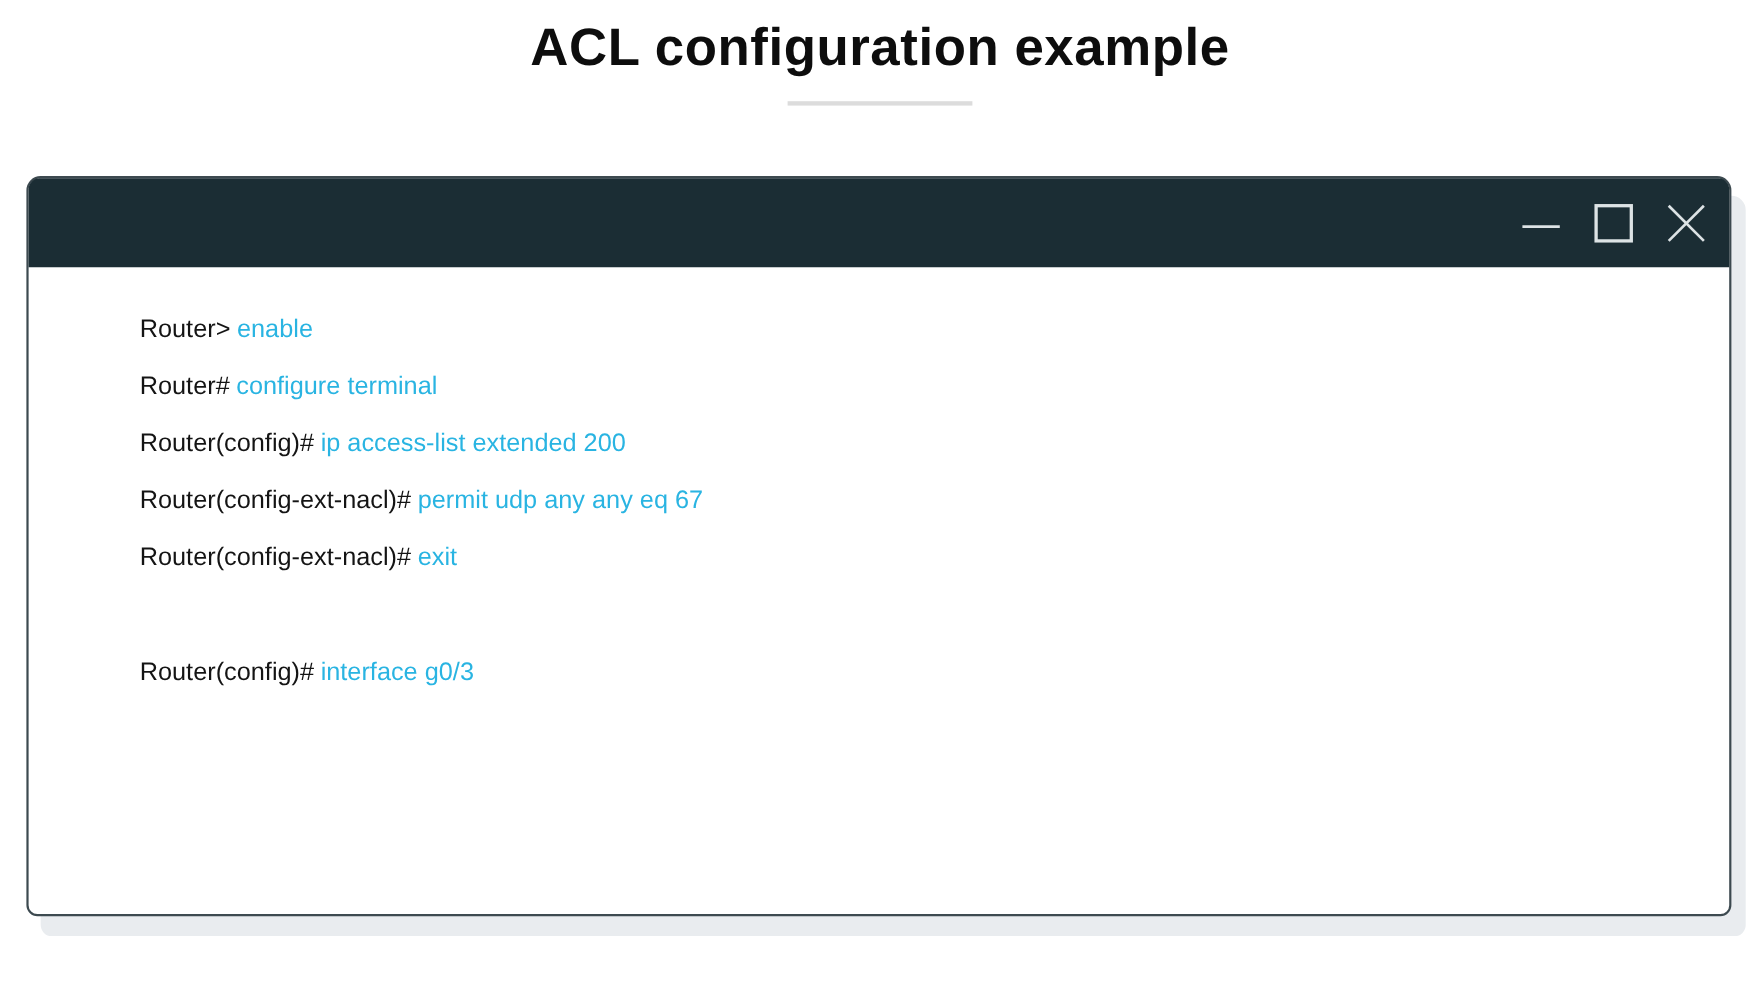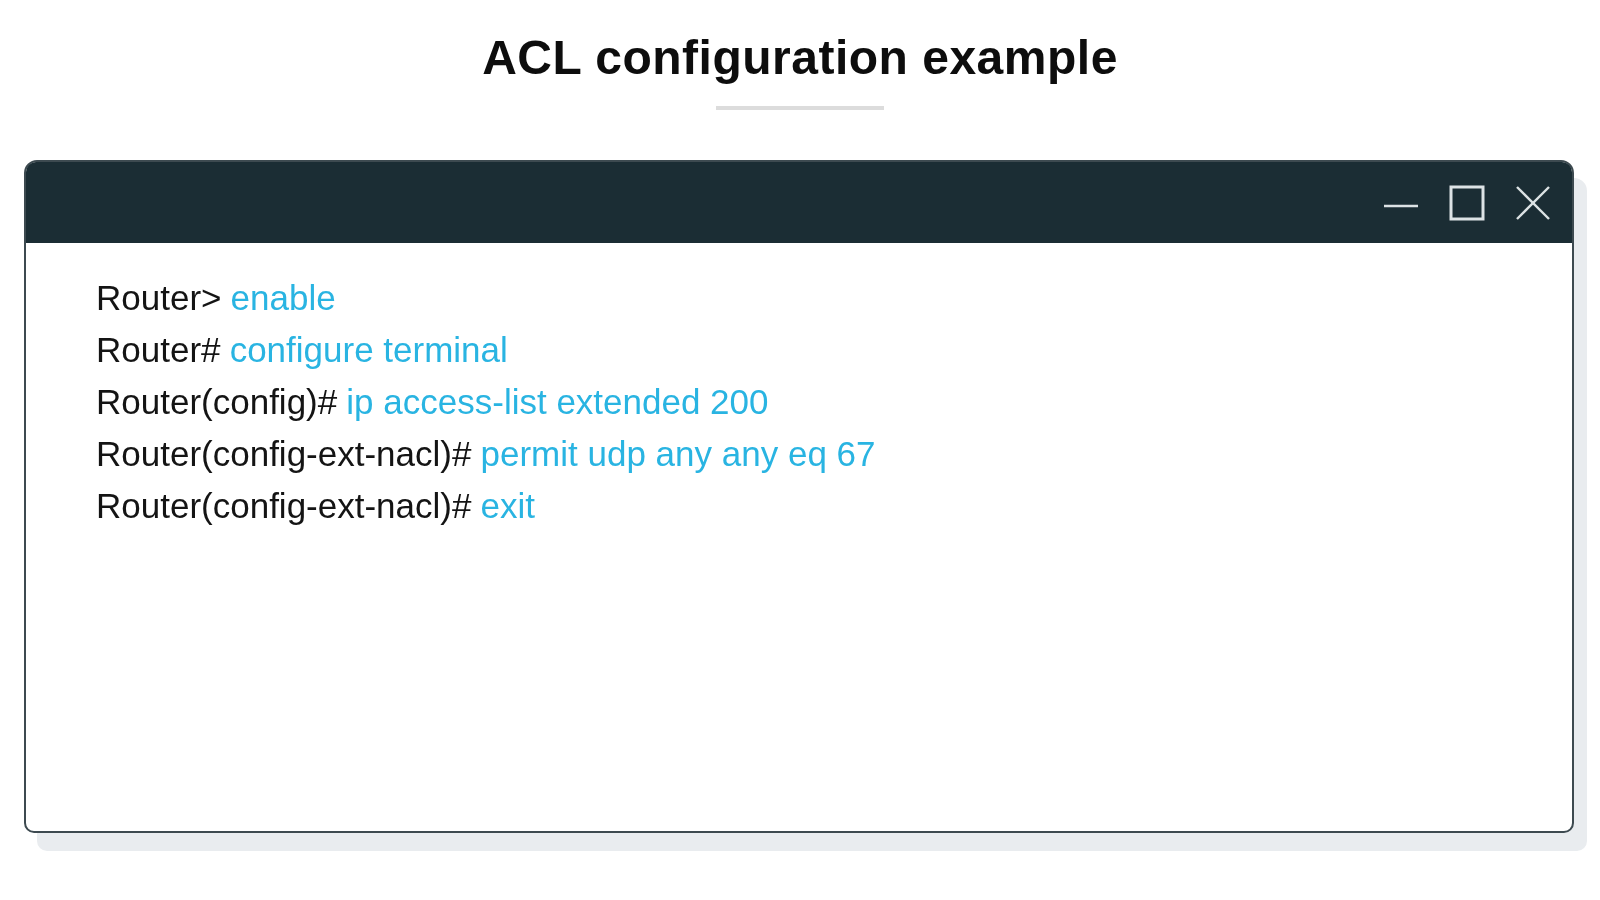--- a/index.html
+++ b/index.html
@@ -12,21 +12,21 @@
     --icon-color: #dde3e5;
   }
   * { margin: 0; padding: 0; box-sizing: border-box; }
   html, body {
     width: 1600px; height: 900px;
     background: #ffffff;
     font-family: "Liberation Sans", "DejaVu Sans", sans-serif;
     overflow: hidden;
   }
   .page-title {
-    margin-top: 30px;
+    margin-top: 16px;
     text-align: center;
     font-size: 48px;
     font-weight: 800;
     letter-spacing: 0.5px;
     color: #0d0d0d;
   }
   .title-divider {
     width: 168px;
     height: 4px;
     background: var(--divider);
@@ -58,22 +58,22 @@
     border: none;
     width: 38px;
     height: 38px;
     display: flex;
     align-items: center;
     justify-content: center;
     cursor: pointer;
     padding: 0;
   }
   .terminal-body {
-    padding: 29px 40px 0 70px;
-    font-size: 35px;
+    padding: 29px 40px 0 101px;
+    font-size: 23px;
     line-height: 52px;
     white-space: nowrap;
   }
   .term-line { height: 52px; }
   .term-line .prompt { color: var(--prompt-color); }
   .term-line .command { color: var(--accent); margin-left: 0.26em; }
 </style>
 </head>
 <body>
 
@@ -99,14 +99,15 @@
       </svg>
     </button>
   </div>
   <div class="terminal-body">
       <div class="term-line"><span class="prompt">Router&gt;</span><span class="command">enable</span></div>
       <div class="term-line"><span class="prompt">Router#</span><span class="command">configure terminal</span></div>
       <div class="term-line"><span class="prompt">Router(config)#</span><span class="command">ip access-list extended 200</span></div>
       <div class="term-line"><span class="prompt">Router(config-ext-nacl)#</span><span class="command">permit udp any any eq 67</span></div>
       <div class="term-line"><span class="prompt">Router(config-ext-nacl)#</span><span class="command">exit</span></div>
       <div class="term-line"></div>
+      <div class="term-line"><span class="prompt">Router(config)#</span><span class="command">interface g0/3</span></div>
     </div>
 </div>
 
 </body></html>

